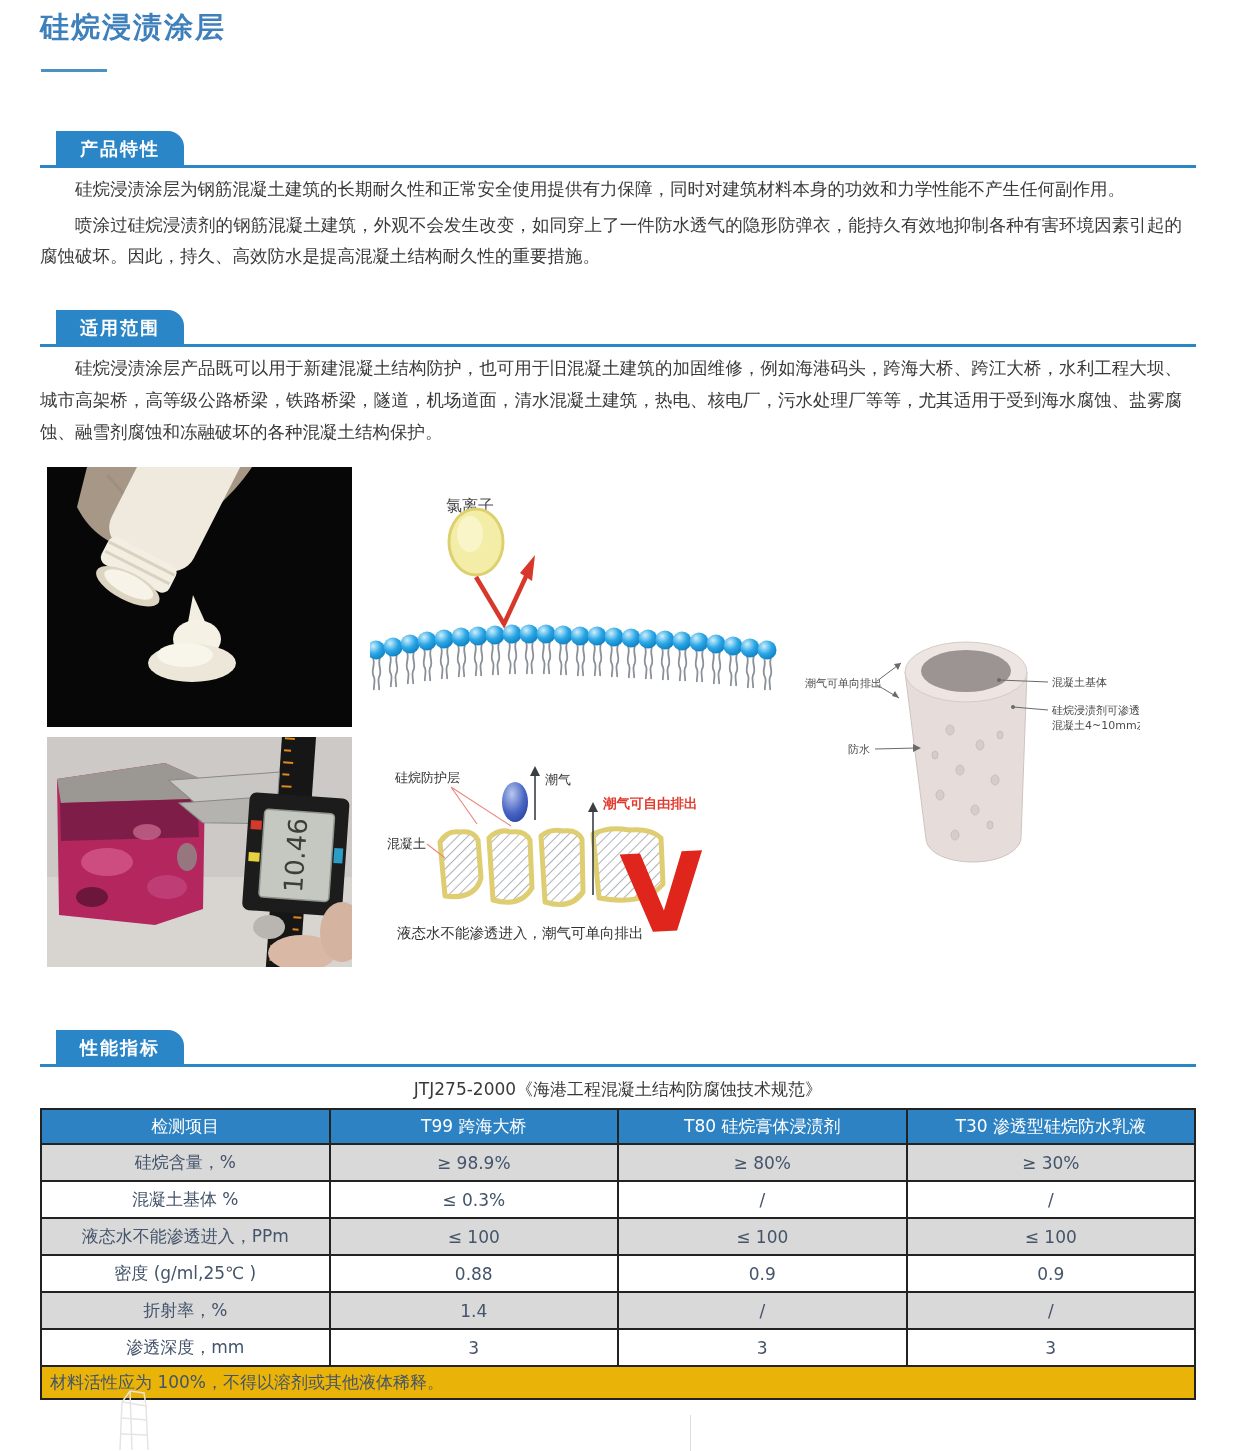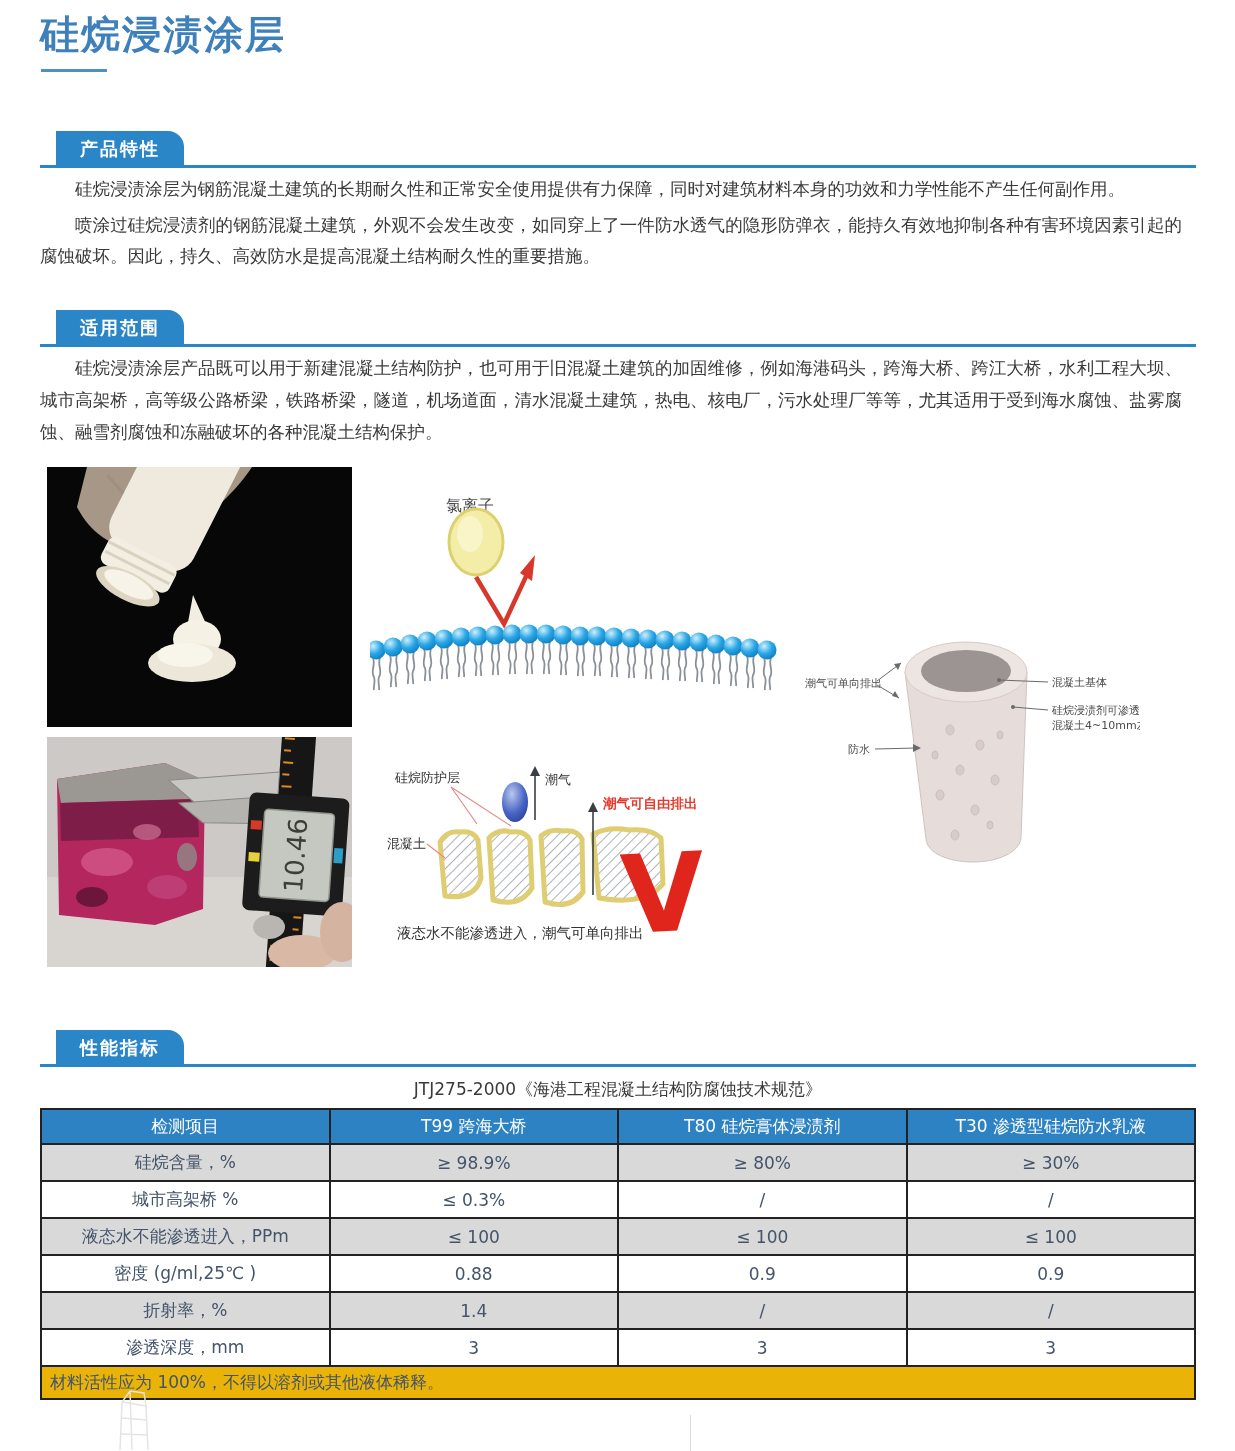--- a/index.html
+++ b/index.html
@@ -1,19 +1,19 @@
 <!DOCTYPE html>
 <html><head>
 <meta charset="utf-8">
 <style>
   html,body{margin:0;padding:0;background:#ffffff;}
   body{font-family:"DejaVu Sans","Liberation Sans",sans-serif;}
   .canvas{position:relative;width:1235px;height:1451px;background:#fff;overflow:hidden;}
 
-  .page-title{position:absolute;left:40px;top:8px;font-size:39px;font-weight:bold;color:#3e80bc;letter-spacing:2px;}
+  .page-title{position:absolute;left:40px;top:8px;font-size:29px;font-weight:bold;color:#3e80bc;letter-spacing:2px;}
   .title-dash{position:absolute;left:41px;top:69px;width:66px;height:3px;background:#4d90c4;}
 
   .sec-bar{position:absolute;left:40px;width:1156px;height:41px;}
   .sec-badge{position:absolute;left:16px;bottom:0;background:#2b86c8;color:#fff;
     font-size:18px;font-weight:bold;padding:6px 24px 7px 24px;border-radius:0 16px 0 0;letter-spacing:2px;z-index:2;}
   .sec-line{position:absolute;left:0;right:0;bottom:0;height:3px;background:#2b86c8;}
 
   .body-text{position:absolute;left:40px;width:1158px;color:#3a3a3a;font-size:17.5px;}
   .body-text p{margin:0 16px 5px 0;line-height:31px;text-indent:2em;text-align:justify;}
   .scope-text p{line-height:32px;}
@@ -247,21 +247,21 @@
       </tr>
     </thead>
     <tbody>
       <tr class="gray">
         <td>硅烷含量，%</td>
         <td>≥ 98.9%</td>
         <td>≥ 80%</td>
         <td>≥ 30%</td>
       </tr>
       <tr>
-        <td>城市高架桥 %</td>
+        <td>混凝土基体 %</td>
         <td>≤ 0.3%</td>
         <td>/</td>
         <td>/</td>
       </tr>
       <tr class="gray">
         <td>液态水不能渗透进入，PPm</td>
         <td>≤ 100</td>
         <td>≤ 100</td>
         <td>≤ 100</td>
       </tr>

